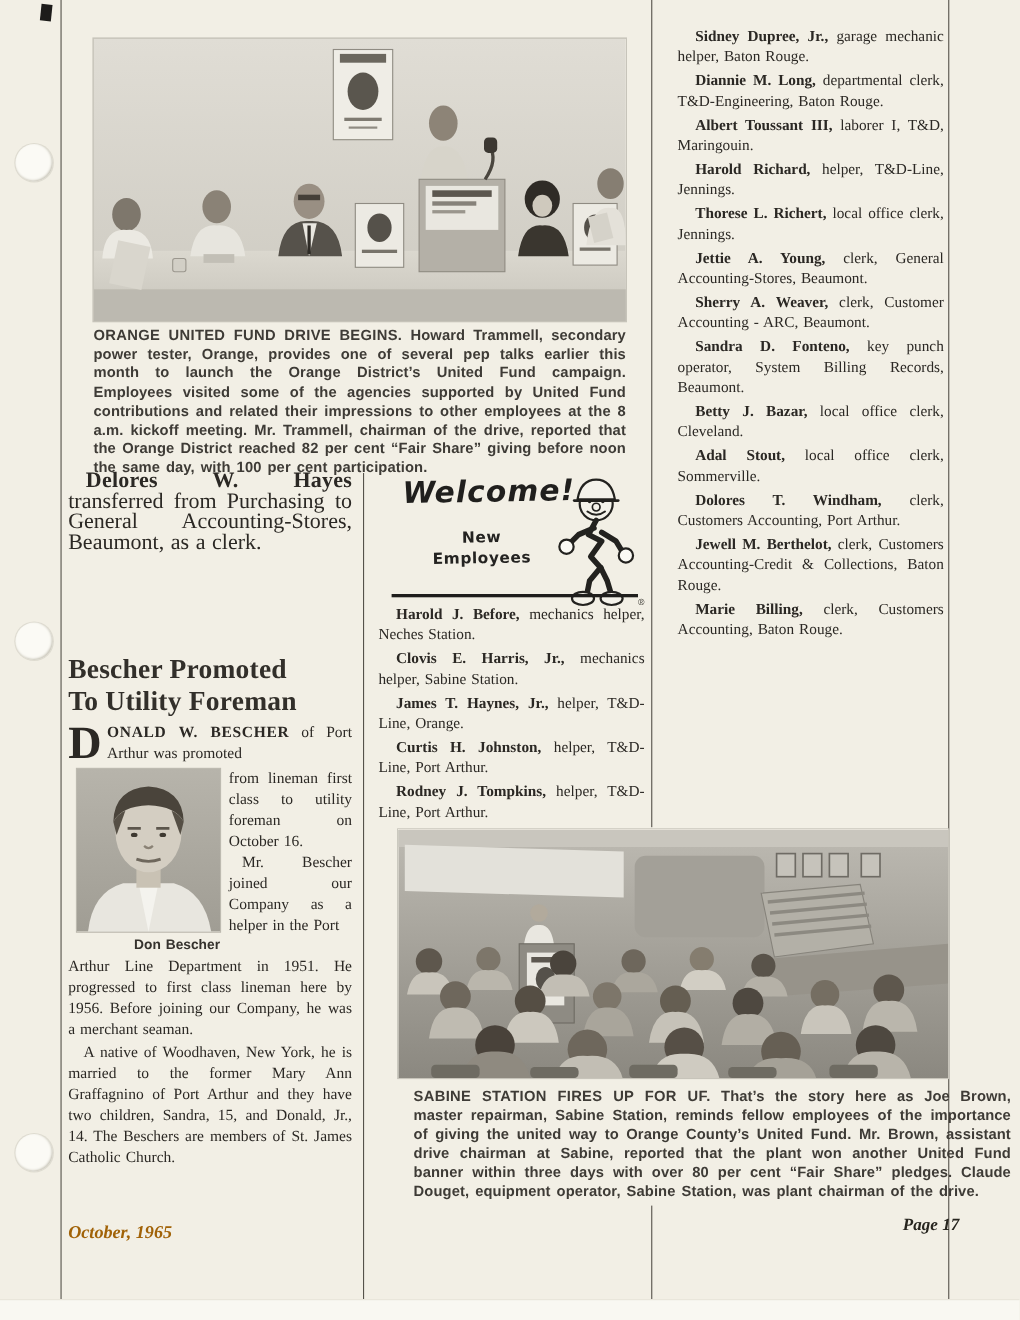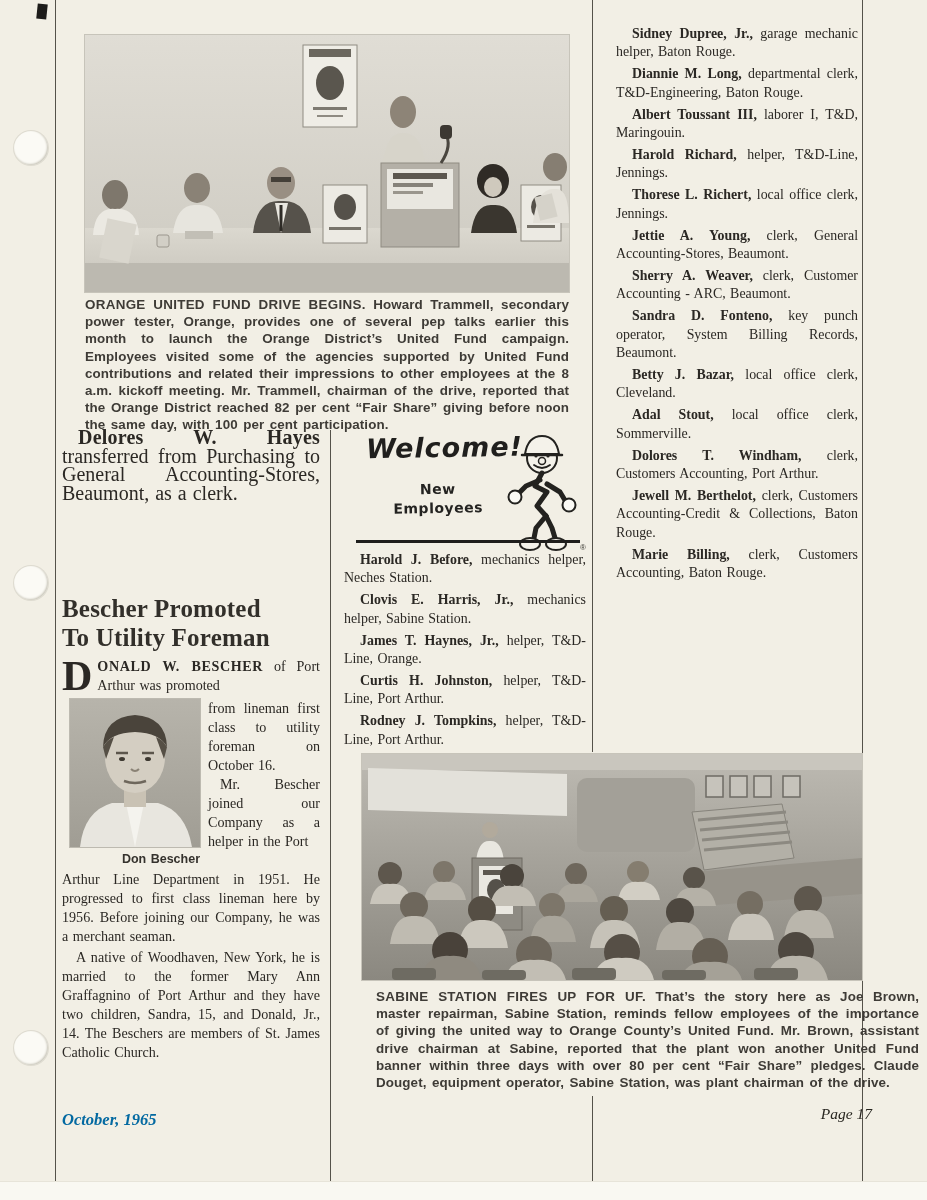--- a/index.html
+++ b/index.html
@@ -61,22 +61,22 @@
   .welcome-sub{position:absolute;left:26px;top:52px;width:120px;text-align:center;
     font-family:"DejaVu Sans", sans-serif;font-weight:bold;font-size:14px;line-height:19px;
     color:#242321;letter-spacing:.5px;transform:rotate(-1deg);}
   .welcome-rule{position:absolute;left:4px;top:112px;width:224px;height:3px;background:#1f1e1c;}
   .mascot{position:absolute;left:140px;top:0px;}
 
   .list-col{position:absolute;font-size:13.9px;line-height:18.4px;text-align:justify;word-spacing:1px;}
   .list-col p{margin:0 0 3.5px 0;text-indent:16px;}
 
   
-  .footer-left{position:absolute;left:62px;top:1110px;font-weight:bold;font-style:italic;font-size:16.5px;color:#0369a1;}
-  .footer-right{position:absolute;left:792px;top:1105px;width:80px;text-align:right;font-weight:normal;font-style:italic;font-size:15.5px;color:#27251f;}
+  .footer-left{position:absolute;left:62px;top:1110px;font-weight:bold;font-style:italic;font-size:16.5px;color:#a16207;}
+  .footer-right{position:absolute;left:792px;top:1105px;width:80px;text-align:right;font-weight:bold;font-style:italic;font-size:15.5px;color:#27251f;}
 </style>
 </head>
 <body>
 
 <div class="corner-mark"></div>
 <div class="vrule" style="left:55px;top:0;height:1181px;"></div>
 <div class="vrule" style="left:862px;top:0;height:1181px;"></div>
 <div class="vrule" style="left:330px;top:430px;height:751px;"></div>
 <div class="vrule" style="left:592px;top:0;height:752px;"></div>
 <div class="vrule" style="left:592px;top:1096px;height:85px;"></div>

